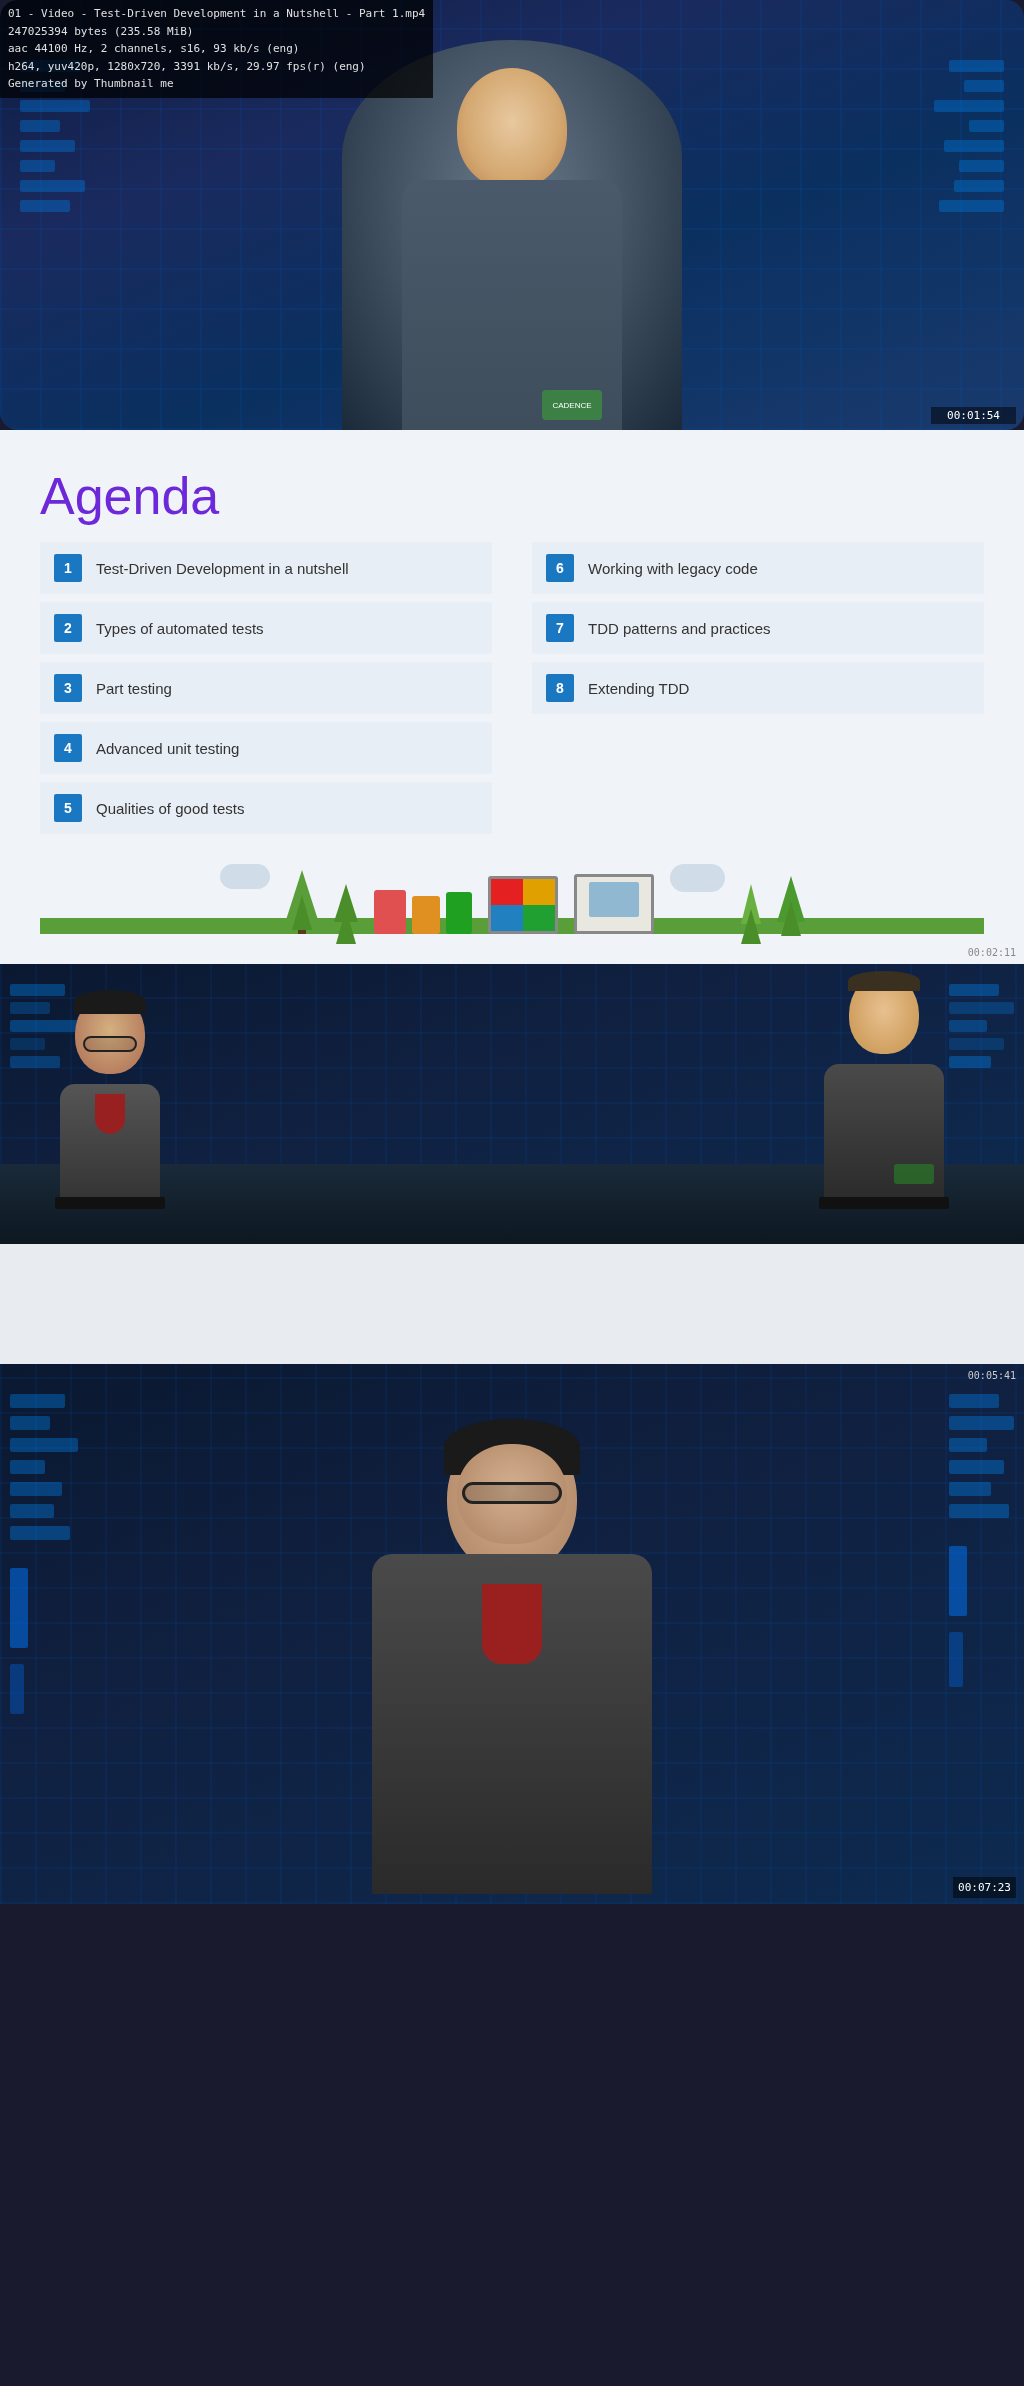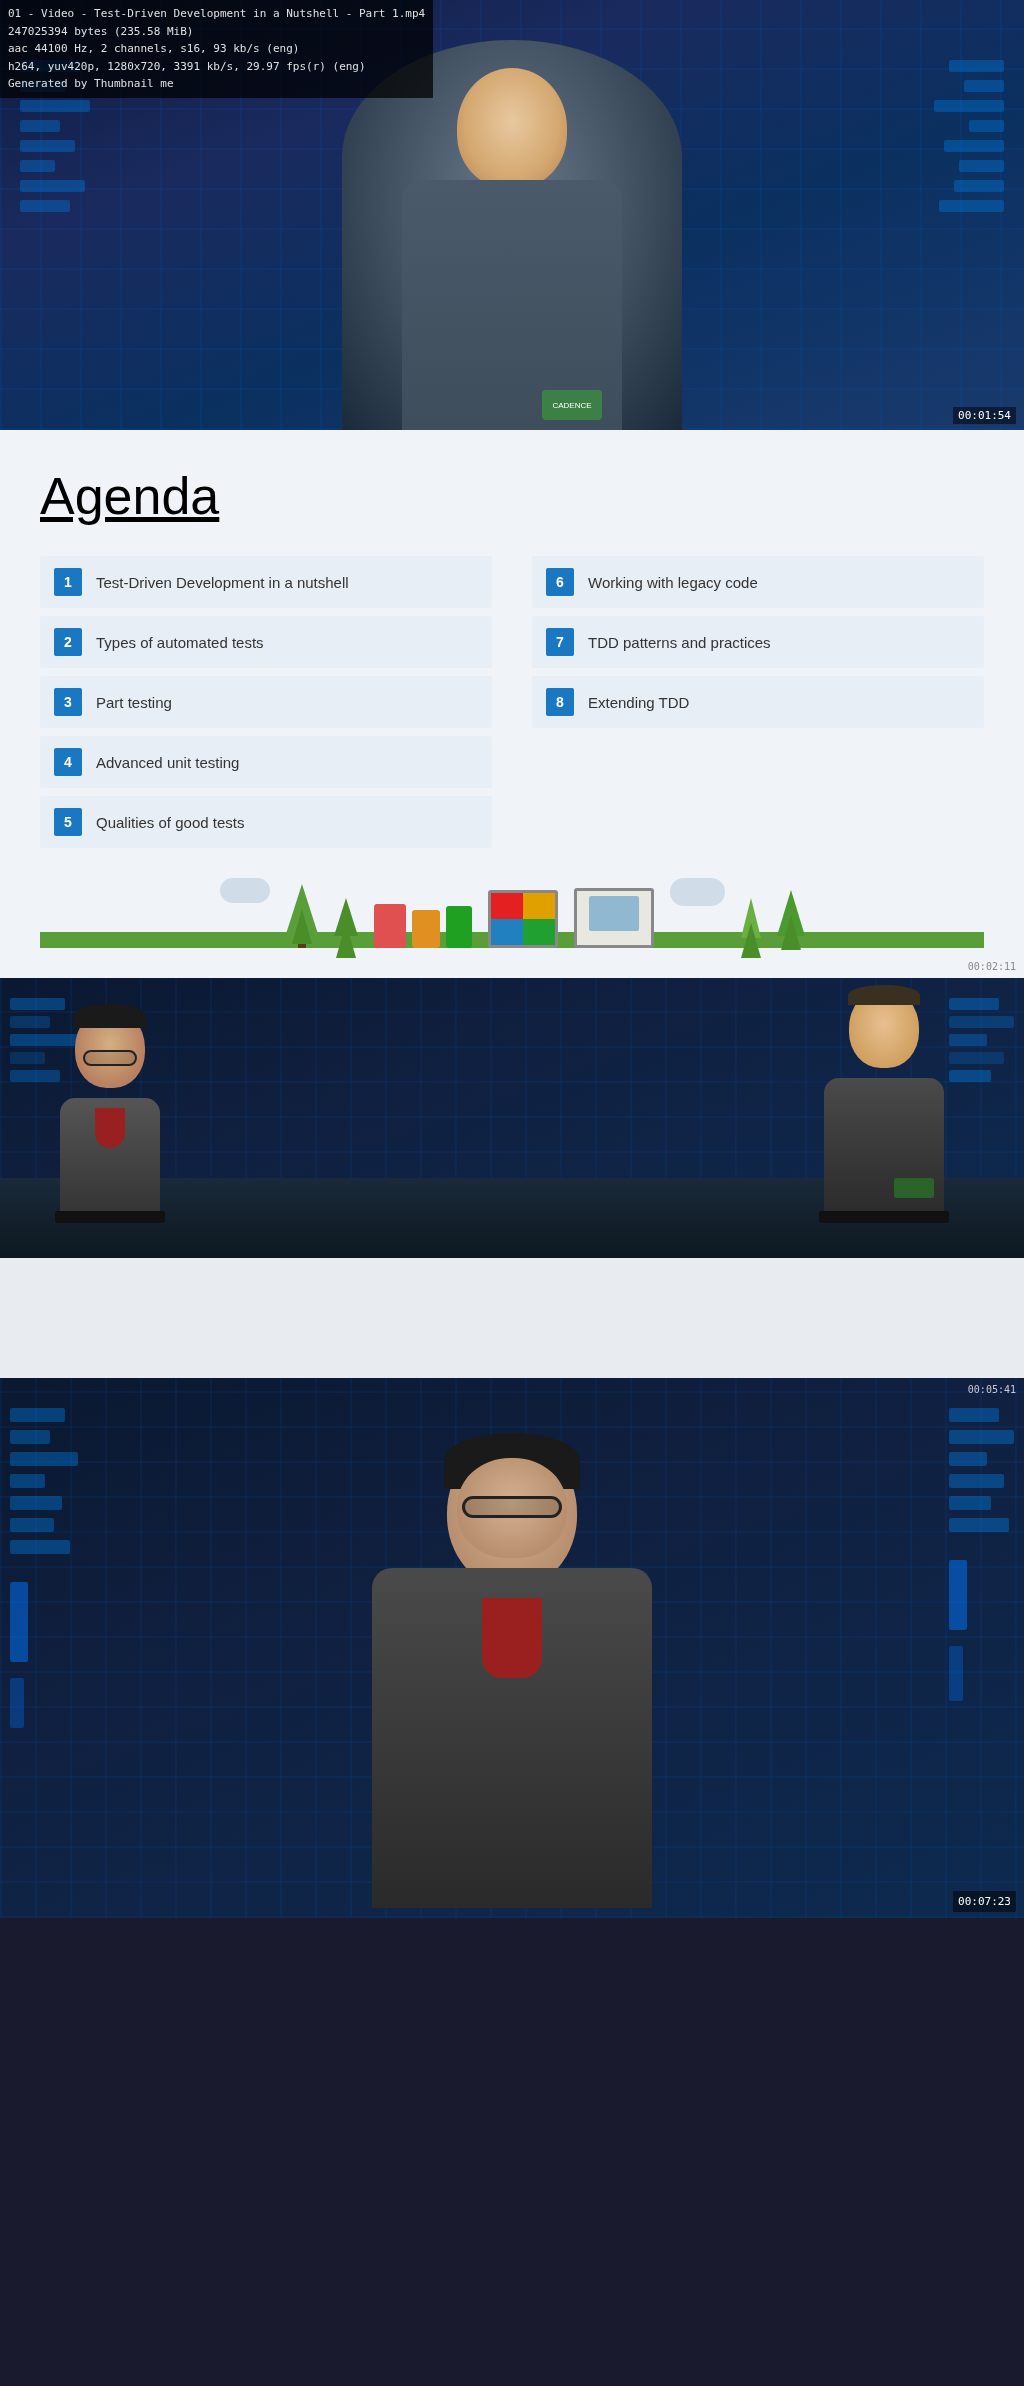--- a/index.html
+++ b/index.html
@@ -10,20 +10,21 @@
       overflow-x: hidden;
     }
 
     
     .panel-video-1 {
       width: 1024px;
       height: 430px;
       background: linear-gradient(160deg, #0d1b3e 0%, #1a2a5e 30%, #0a3060 60%, #1a3a6e 100%);
       position: relative;
       overflow: hidden;
+      border-radius: 18px;
     }
     .panel-video-1 .metadata-overlay {
       position: absolute;
       top: 0; left: 0;
       background: rgba(0,0,0,0.72);
       color: #e0e0e0;
       font-size: 11px;
       font-family: monospace;
       padding: 5px 8px;
       line-height: 1.6;
@@ -56,21 +57,21 @@
       background: linear-gradient(180deg, #4a5a6a 0%, #3a4a58 100%);
       border-radius: 20px 20px 0 0;
     }
     .panel-video-1 .timestamp {
       position: absolute;
       bottom: 6px; right: 8px;
       color: #fff;
       font-size: 11px;
       font-family: monospace;
       background: rgba(0,0,0,0.5);
-      padding: 2px 5px;
+      padding: 2px 16px;
     }
     
     .panel-video-1::before {
       content: '';
       position: absolute;
       top: 0; left: 0; right: 0; bottom: 0;
       background-image:
         repeating-linear-gradient(90deg, rgba(0,80,180,0.15) 0px, rgba(0,80,180,0.15) 2px, transparent 2px, transparent 40px),
         repeating-linear-gradient(0deg, rgba(0,80,180,0.15) 0px, rgba(0,80,180,0.15) 2px, transparent 2px, transparent 40px);
       z-index: 0;
@@ -96,24 +97,23 @@
     .panel-agenda {
       width: 1024px;
       min-height: 380px;
       background: #f0f4f8;
       padding: 36px 40px 30px 40px;
       position: relative;
     }
     .panel-agenda .agenda-title {
       font-size: 52px;
       font-weight: 300;
-      color: #000000;
-      margin-bottom: 30px;
+      color: #6d28d9;
+      margin-bottom: 16px;
       font-family: 'Segoe UI', Arial, sans-serif;
-      text-decoration: underline;
     }
     .agenda-grid {
       display: grid;
       grid-template-columns: 1fr 1fr;
       gap: 8px 40px;
     }
     .agenda-item {
       display: flex;
       align-items: center;
       background: #e8eef5;

